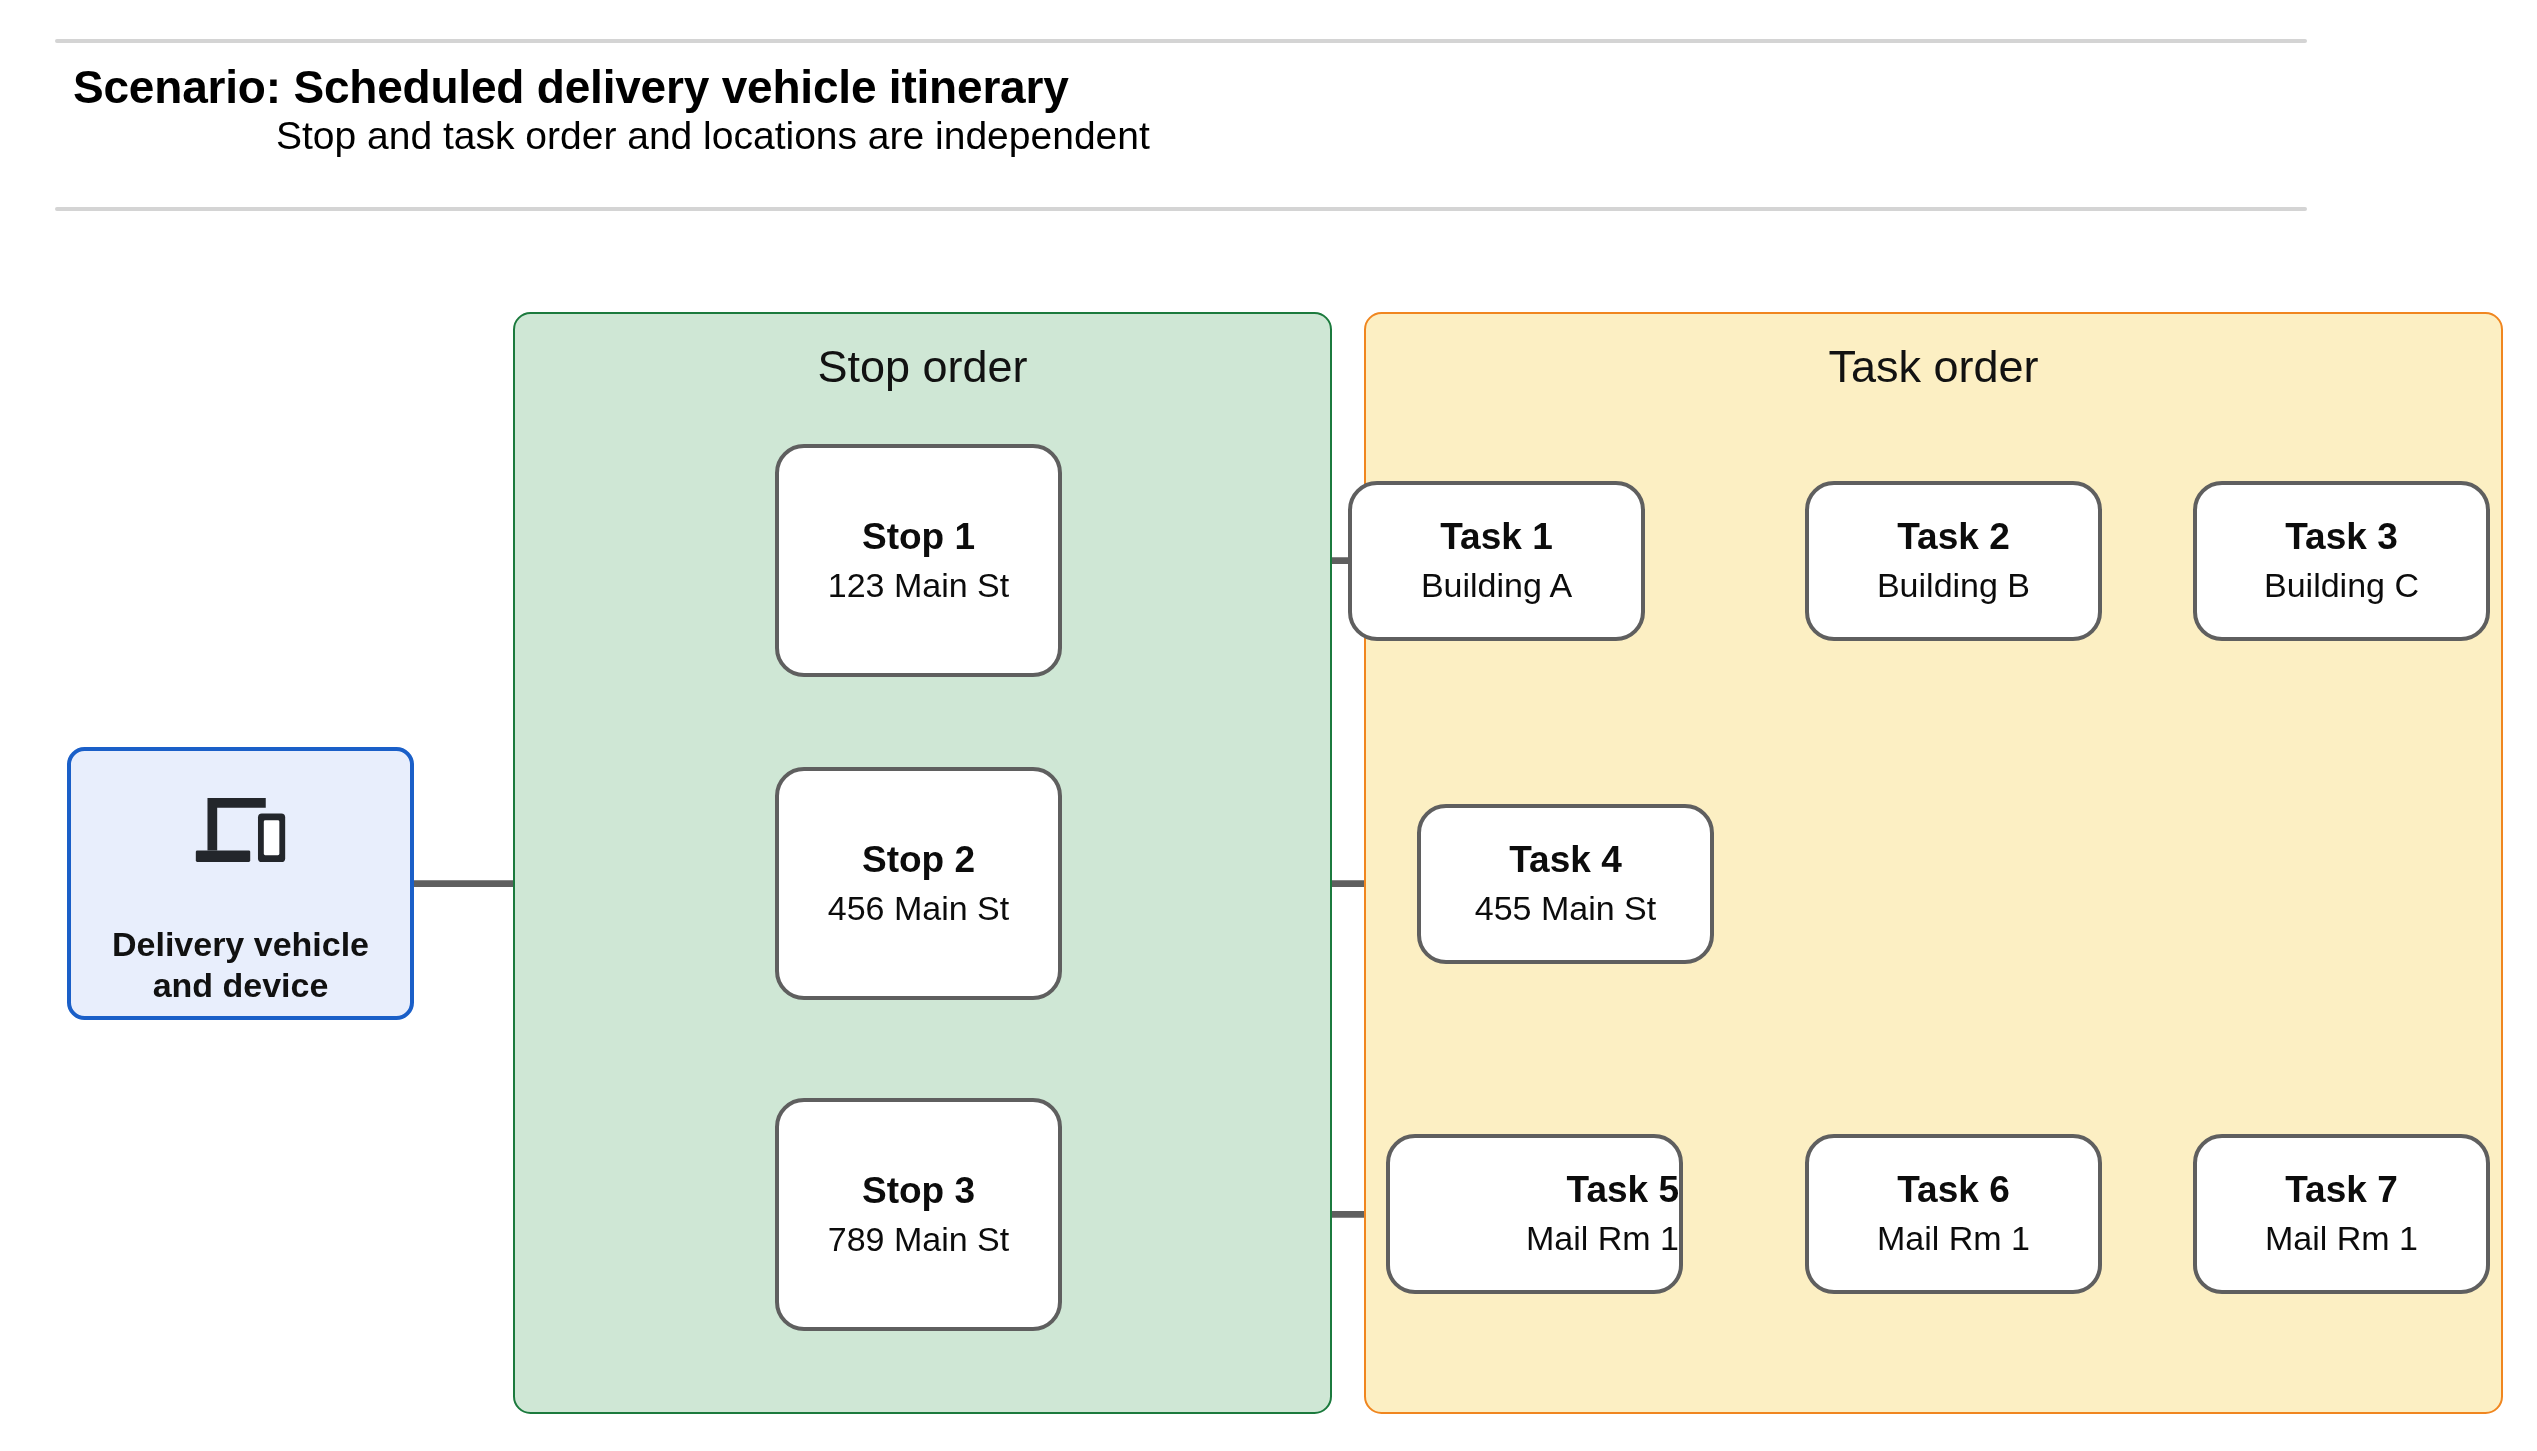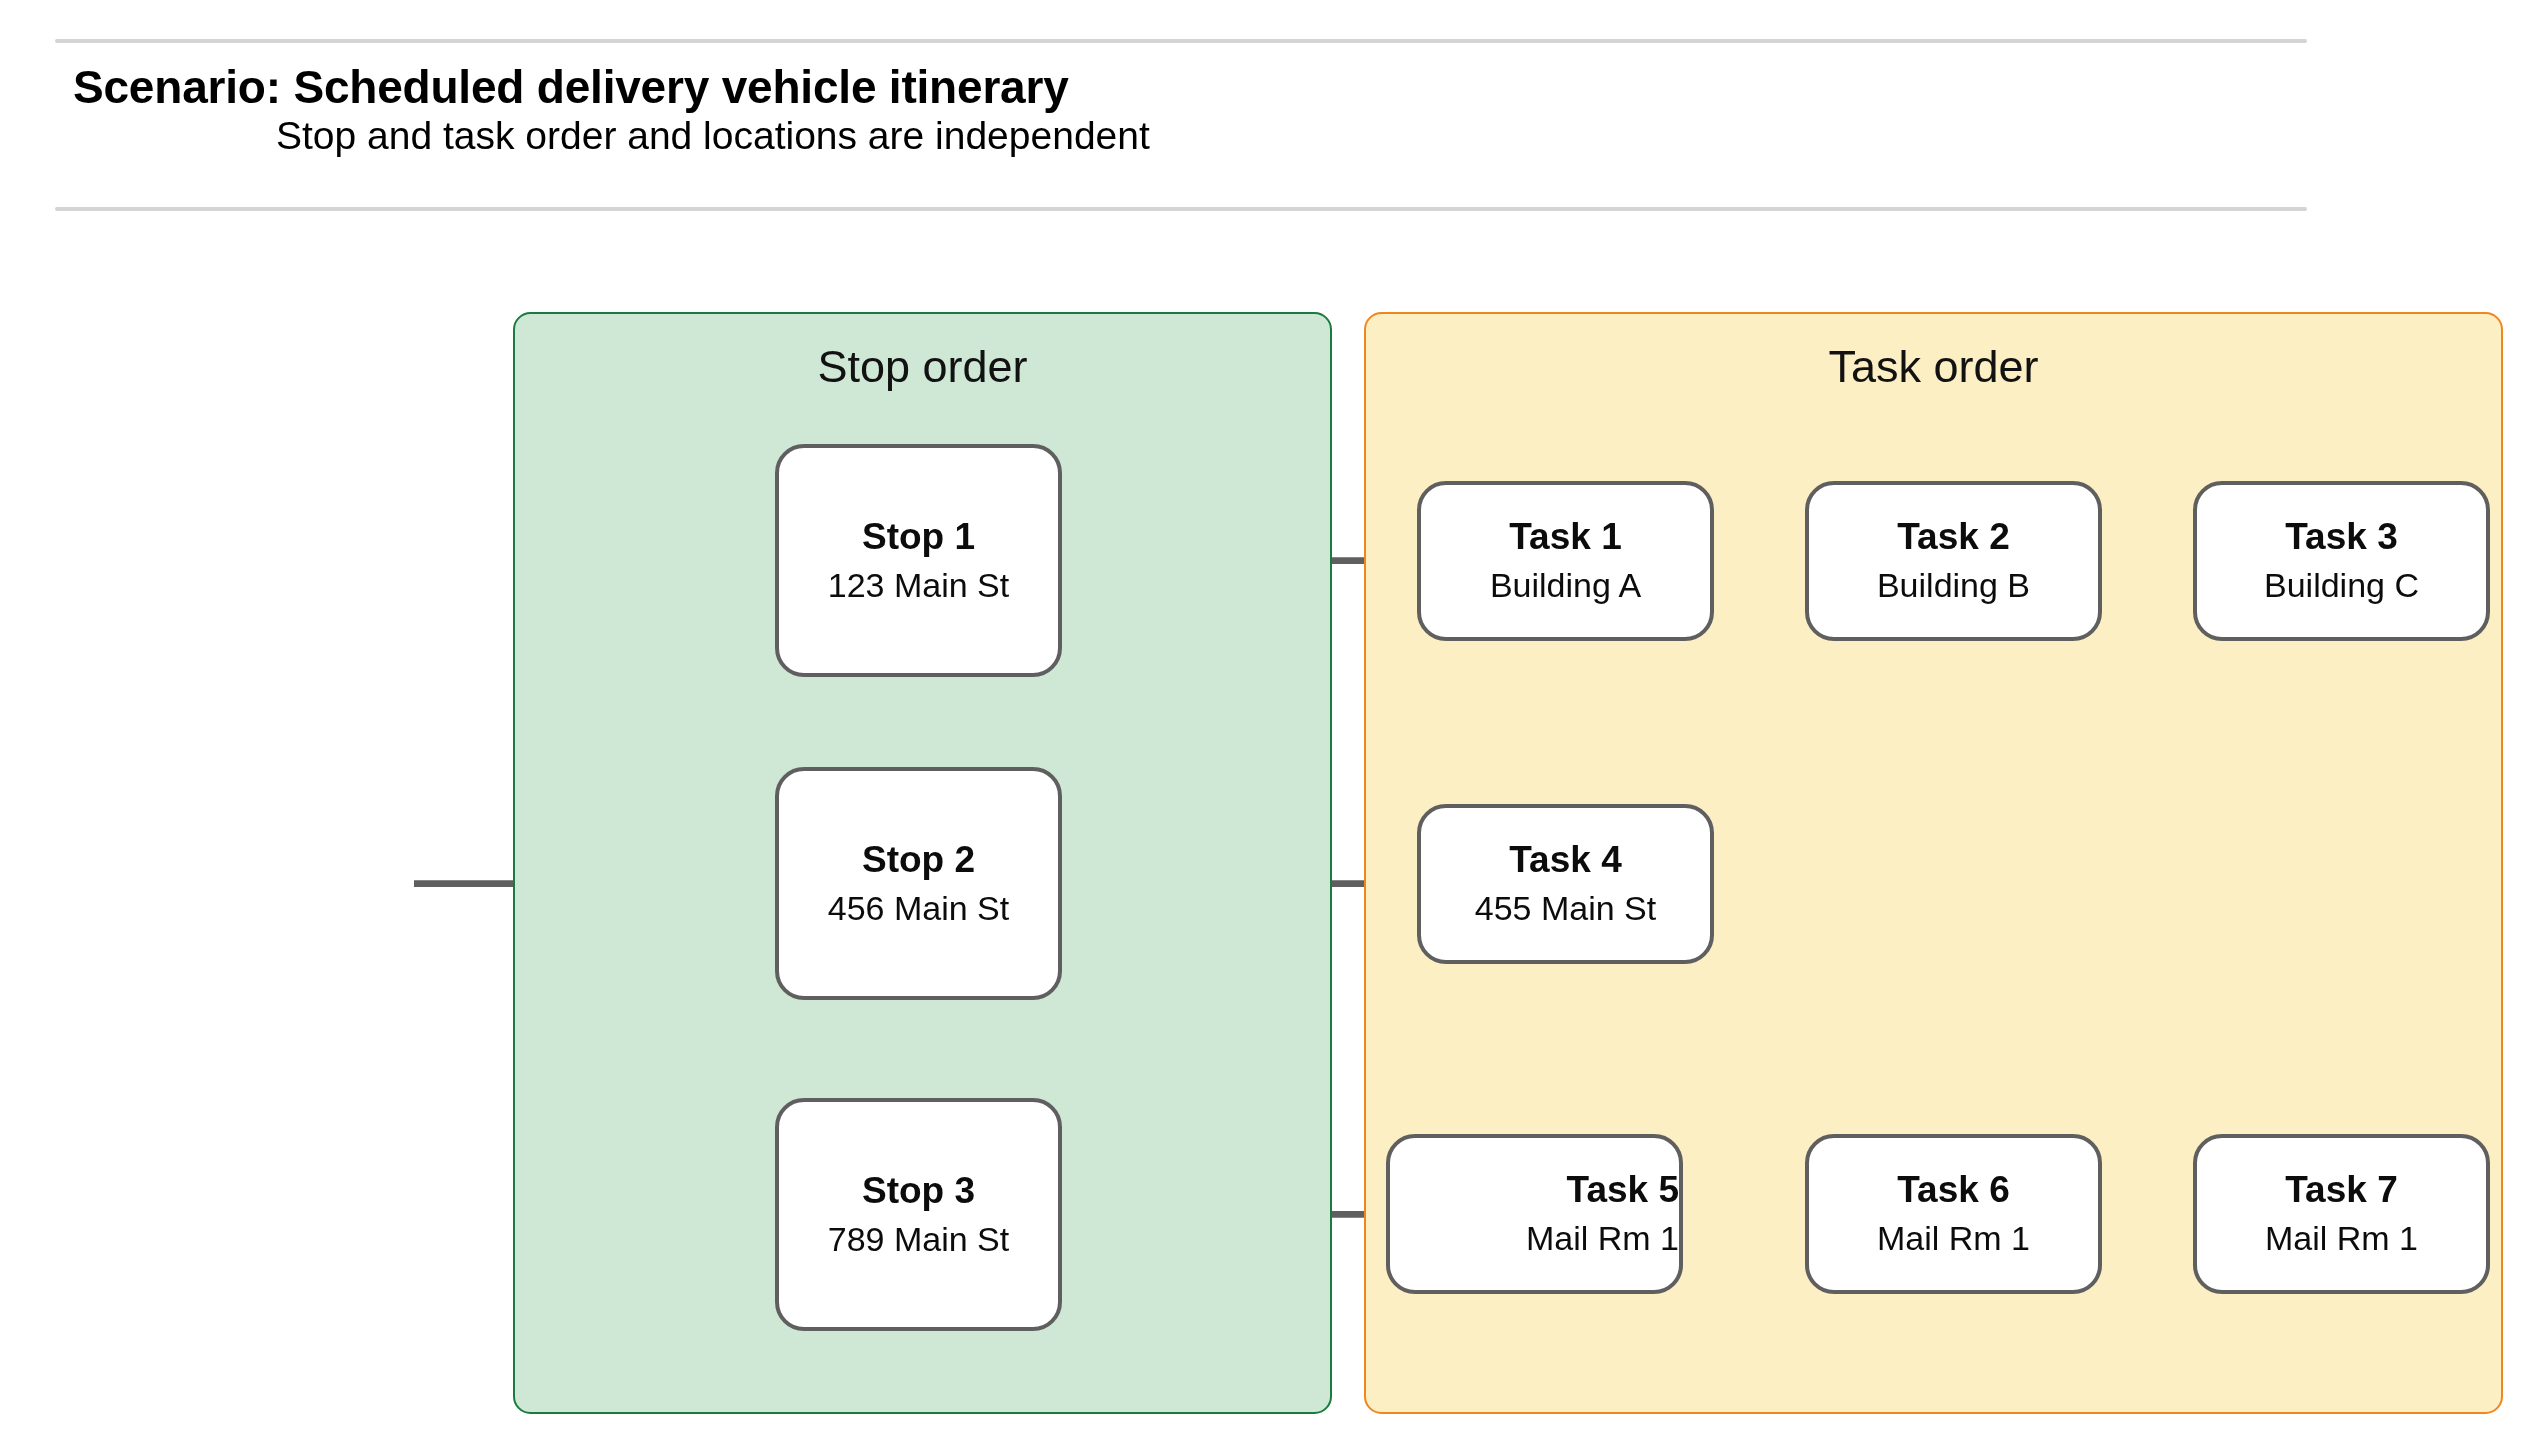--- a/index.html
+++ b/index.html
@@ -197,37 +197,51 @@
   </svg>
 
   <div id="stop-container" class="container">
     <div class="container-title">Stop order</div>
   </div>
 
   <div id="task-container" class="container">
     <div class="container-title">Task order</div>
   </div>
 
+  <div id="device-node">
+    <svg class="devices-icon" viewBox="0 0 104 78" xmlns="http://www.w3.org/2000/svg">
+
+      <path d="M 18 6 H 78 V 16 H 28 V 60 H 18 Z" fill="#23262b"></path>
+      <rect x="6" y="60" width="56" height="12" rx="1.5" fill="#23262b"></rect>
+
+      <rect x="70" y="22" width="28" height="50" rx="4" fill="#23262b"></rect>
+      <rect x="76" y="29" width="16" height="36" rx="1.5" fill="#ffffff"></rect>
+    </svg>
+    <div class="device-label">
+      <div>Delivery vehicle</div>
+      <div>and device</div>
+    </div>
+  </div>
 
   <div class="node stop-node" style="left:747px; top:444px;">
     <div class="node-title">Stop 1</div>
     <div class="node-sub">123 Main St</div>
   </div>
 
   <div class="node stop-node" style="left:747px; top:767px;">
     <div class="node-title">Stop 2</div>
     <div class="node-sub">456 Main St</div>
   </div>
 
   <div class="node stop-node" style="left:747px; top:1098px;">
     <div class="node-title">Stop 3</div>
     <div class="node-sub">789 Main St</div>
   </div>
 
-  <div class="node task-node" style="left:1389px; top:481px;">
+  <div class="node task-node" style="left:1320px; top:481px;">
     <div class="node-title">Task 1</div>
     <div class="node-sub">Building A</div>
   </div>
 
   <div class="node task-node" style="left:1777px; top:481px;">
     <div class="node-title">Task 2</div>
     <div class="node-sub">Building B</div>
   </div>
 
   <div class="node task-node" style="left:2165px; top:481px;">

